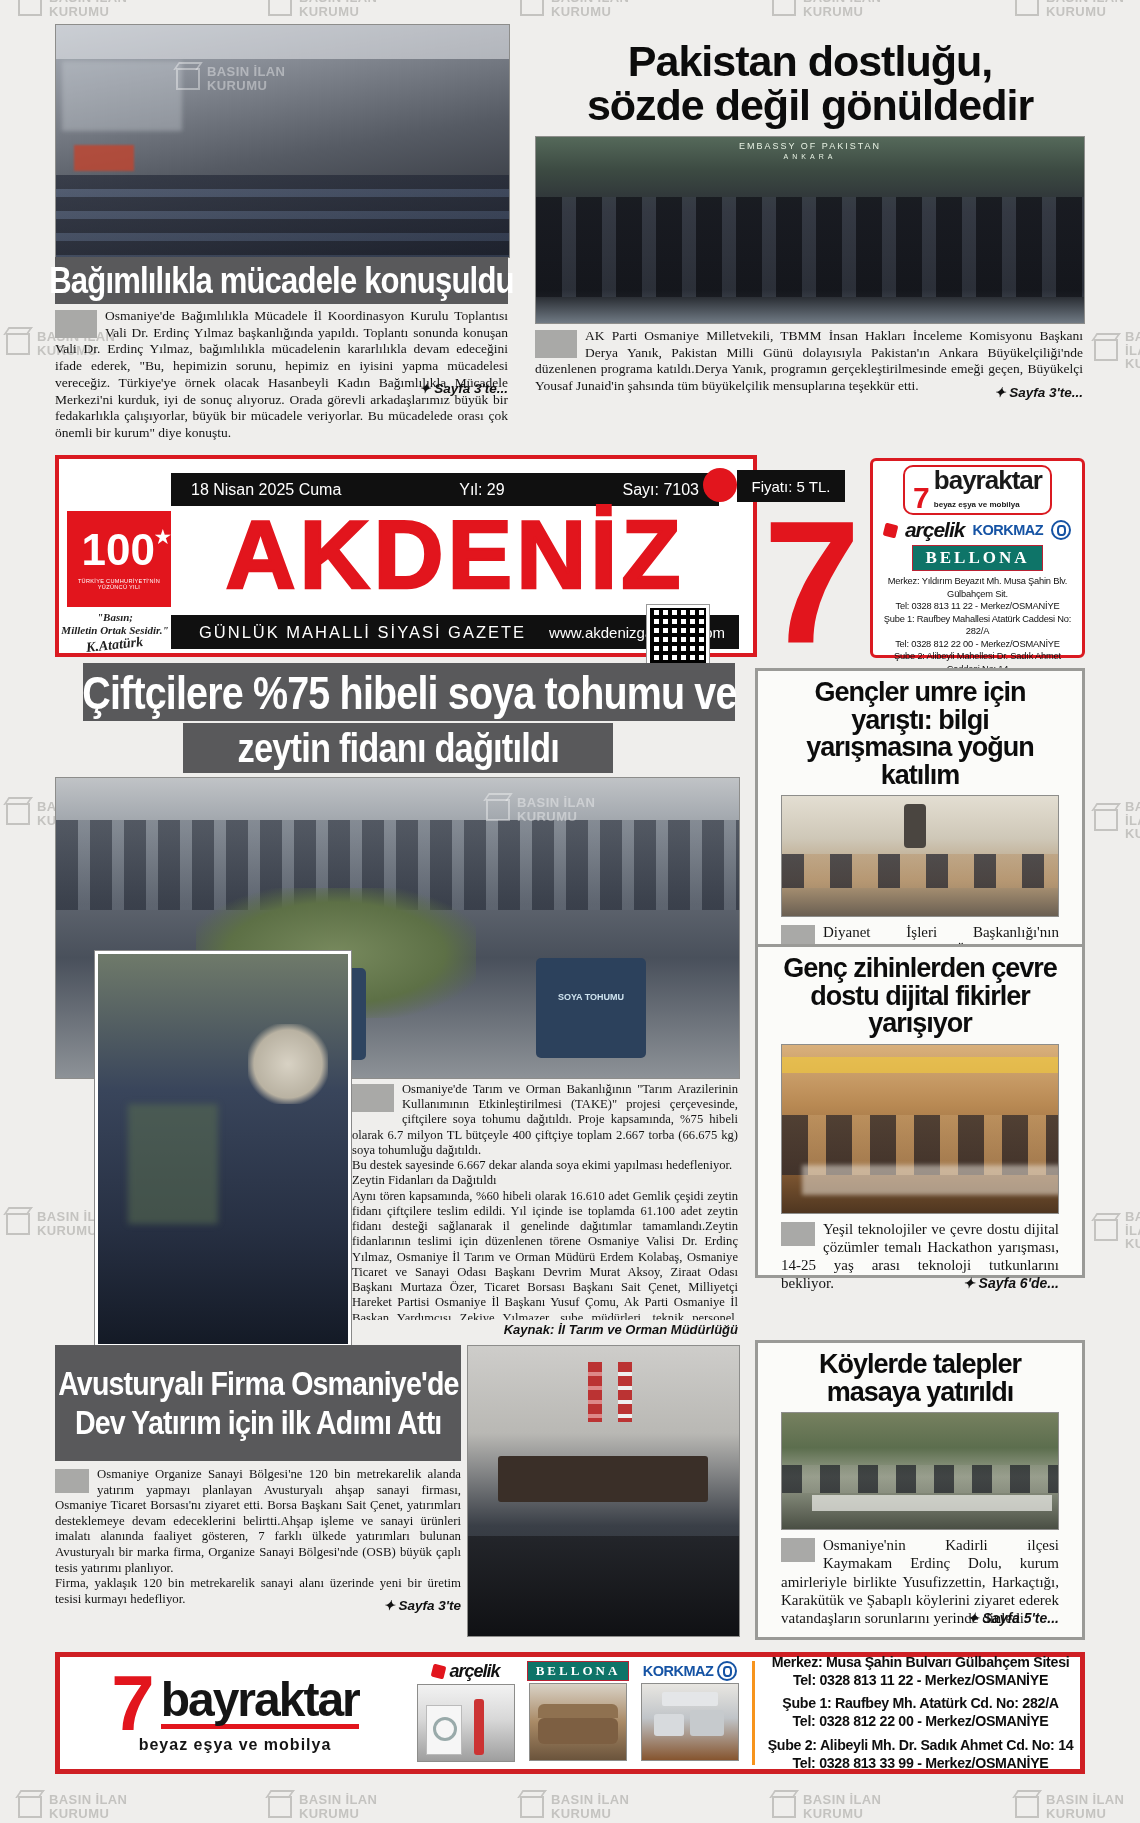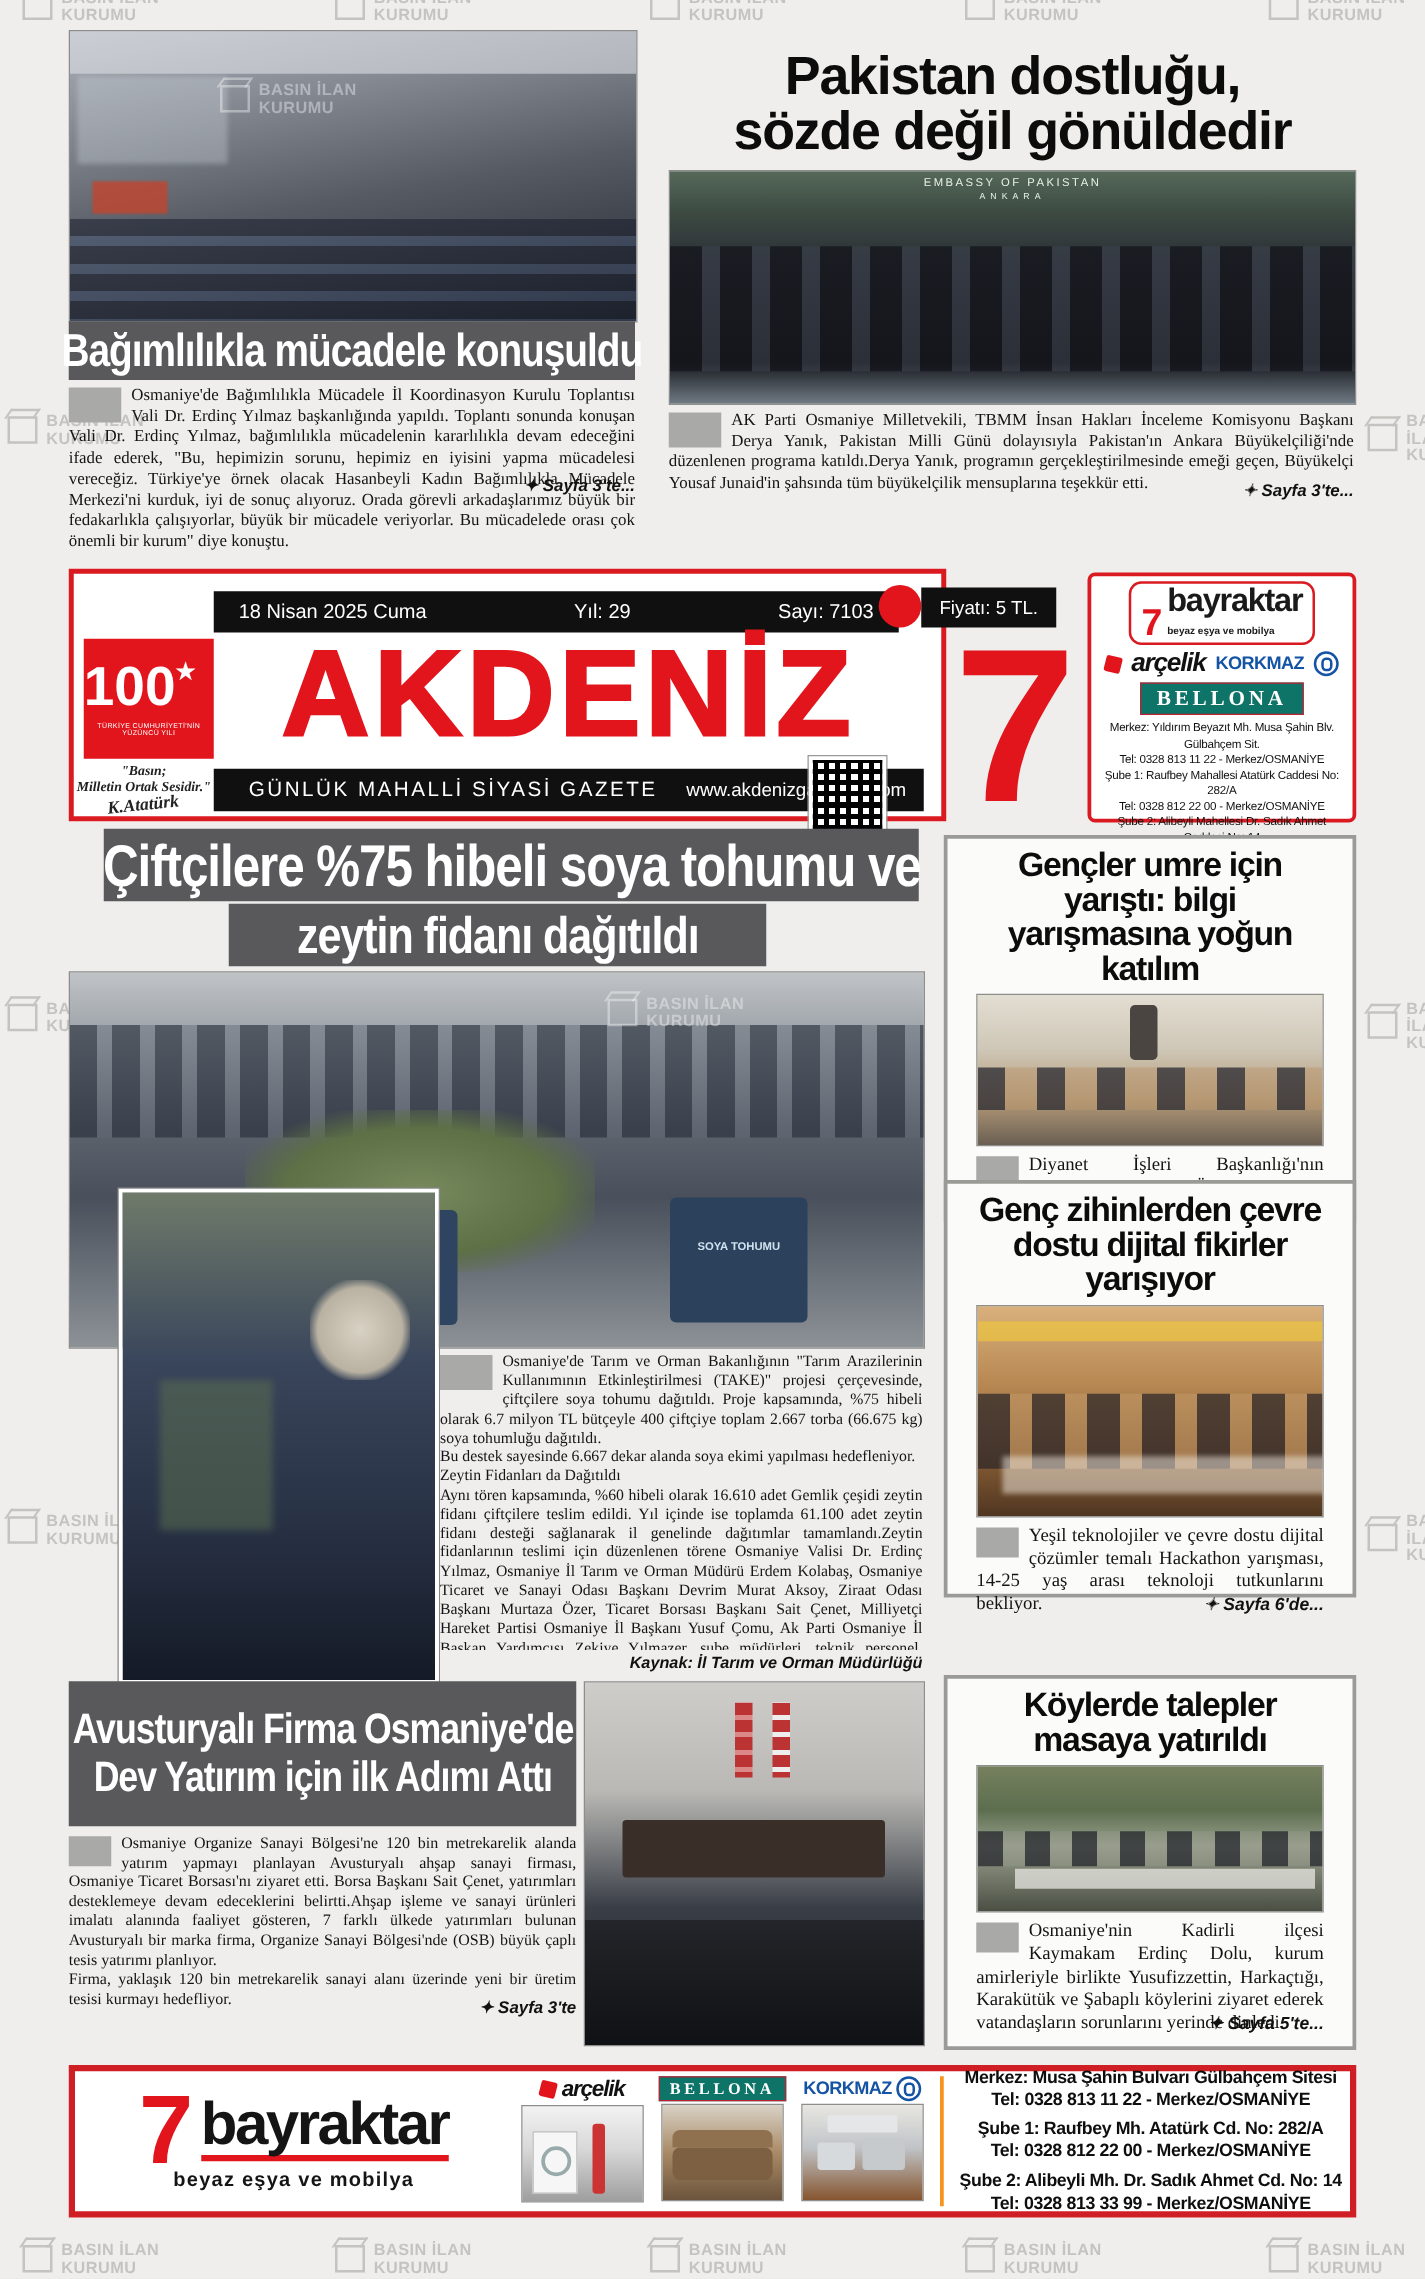--- a/index.html
+++ b/index.html
@@ -44,21 +44,21 @@
   .subhead{font-weight:normal;}
   
   .masthead{left:55px;top:455px;width:702px;height:202px;background:#fff;border:4px solid #da1a21;box-sizing:border-box;}
   .mh-bar{position:absolute;background:#101010;color:#fff;font-family:"Liberation Sans",sans-serif;
           display:flex;align-items:center;}
   .mh-info{left:112px;top:14px;width:548px;height:33px;font-size:16px;justify-content:space-between;padding:0 20px;box-sizing:border-box;}
   .mh-title{position:absolute;left:112px;top:40px;width:568px;height:112px;display:flex;align-items:center;justify-content:center;
           color:#e2151d;font-family:"Liberation Sans",sans-serif;font-weight:bold;font-size:97px;letter-spacing:4px;
           -webkit-text-stroke:2.5px #e2151d;}
   .centlogo{position:absolute;left:8px;top:52px;width:104px;height:96px;background:#e2151d;color:#fff;
-          display:flex;flex-direction:column;align-items:flex-start;justify-content:center;text-align:center;}
+          display:flex;flex-direction:column;align-items:flex-end;justify-content:center;text-align:center;}
   .centlogo .num{font-family:"Liberation Sans",sans-serif;font-weight:bold;font-size:44px;line-height:1;}
   .centlogo .cap{font-size:5.6px;font-family:"Liberation Sans",sans-serif;margin-top:6px;letter-spacing:.3px;}
   .slogan{position:absolute;left:2px;top:152px;width:108px;text-align:center;font-style:italic;font-weight:bold;
           font-size:11px;line-height:1.15;color:#222;}
   .signature{font-size:14px;font-style:italic;transform:rotate(-6deg);display:inline-block;margin-top:1px;}
   .mh-bottom{left:112px;top:156px;width:568px;height:34px;justify-content:space-between;padding:0 14px 0 28px;box-sizing:border-box;}
   .mh-sub{font-size:16.5px;letter-spacing:2px;}
   .mh-web{font-size:15px;}
   .qr{position:absolute;left:588px;top:146px;width:56px;height:56px;background:#fff;border:3px solid #fff;outline:1px solid #999;
       background-image:repeating-linear-gradient(90deg,#000 0 4px,transparent 4px 9px),

